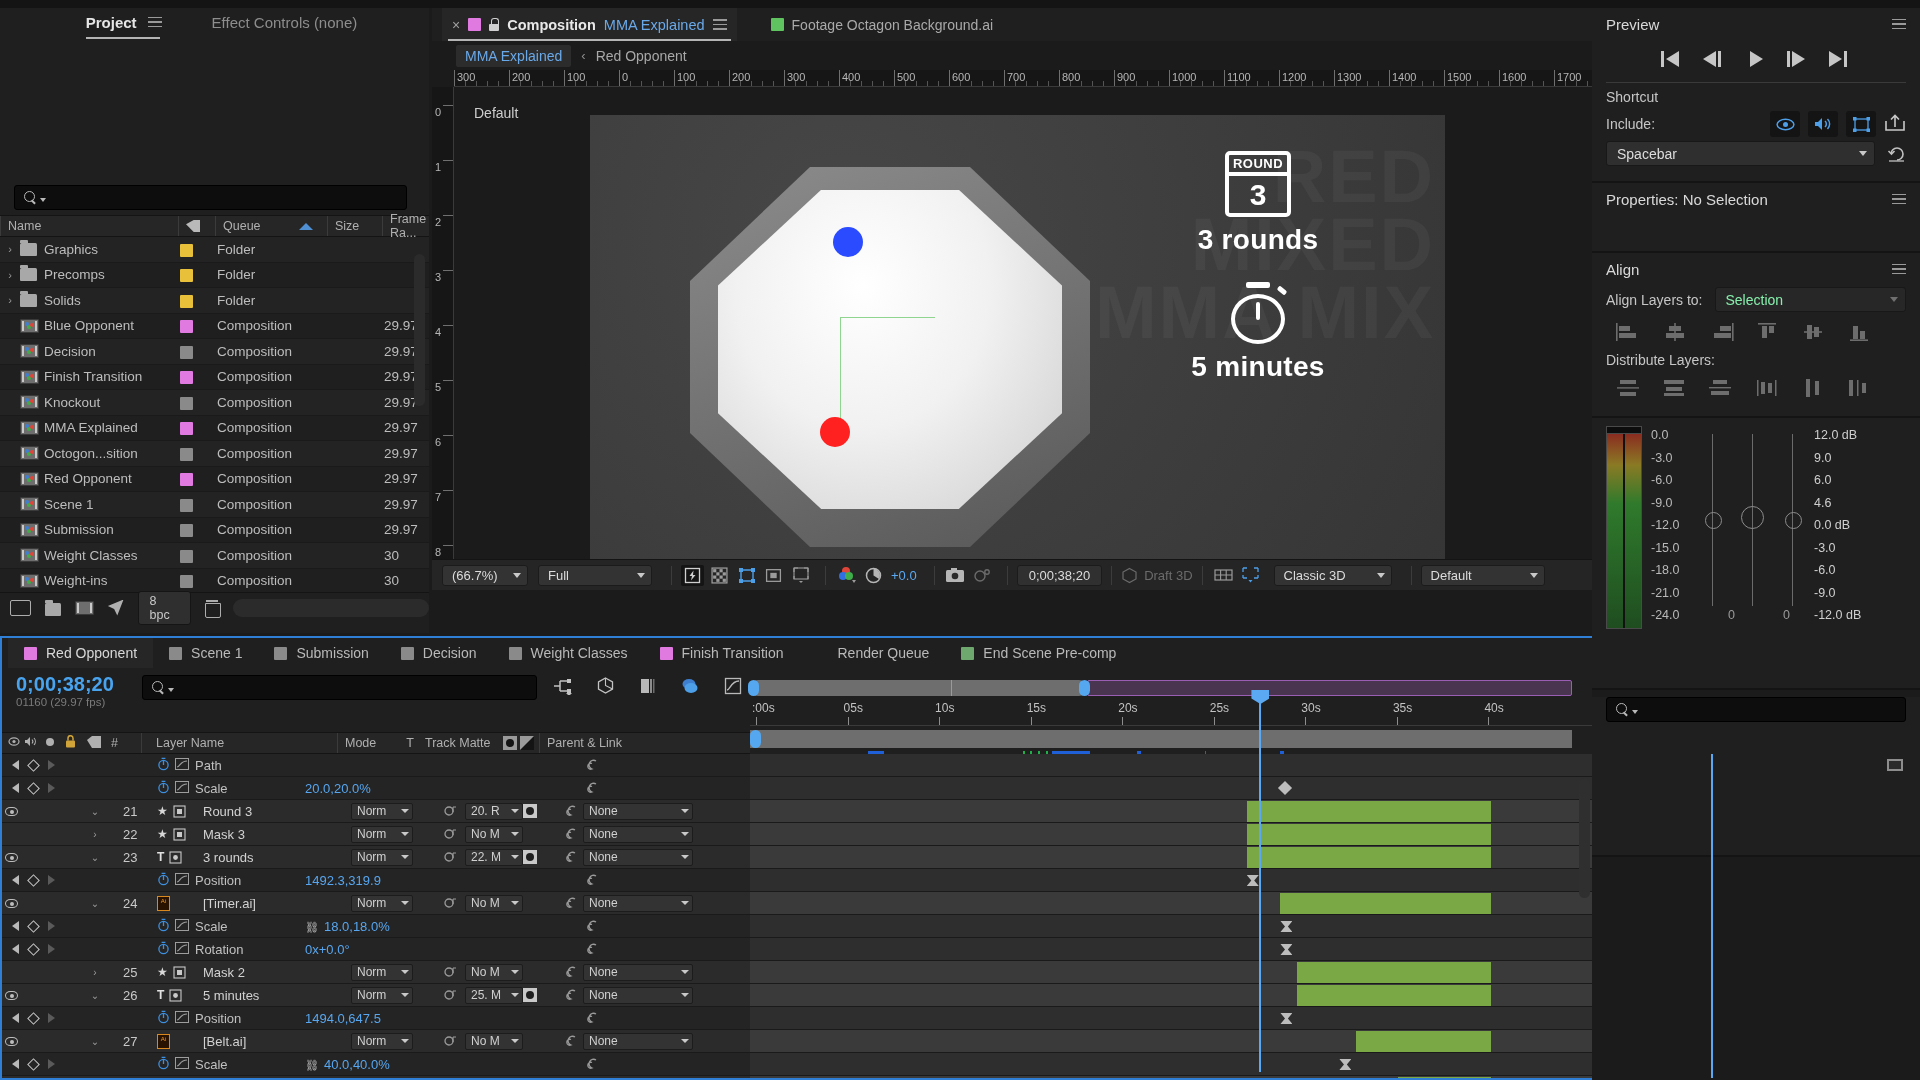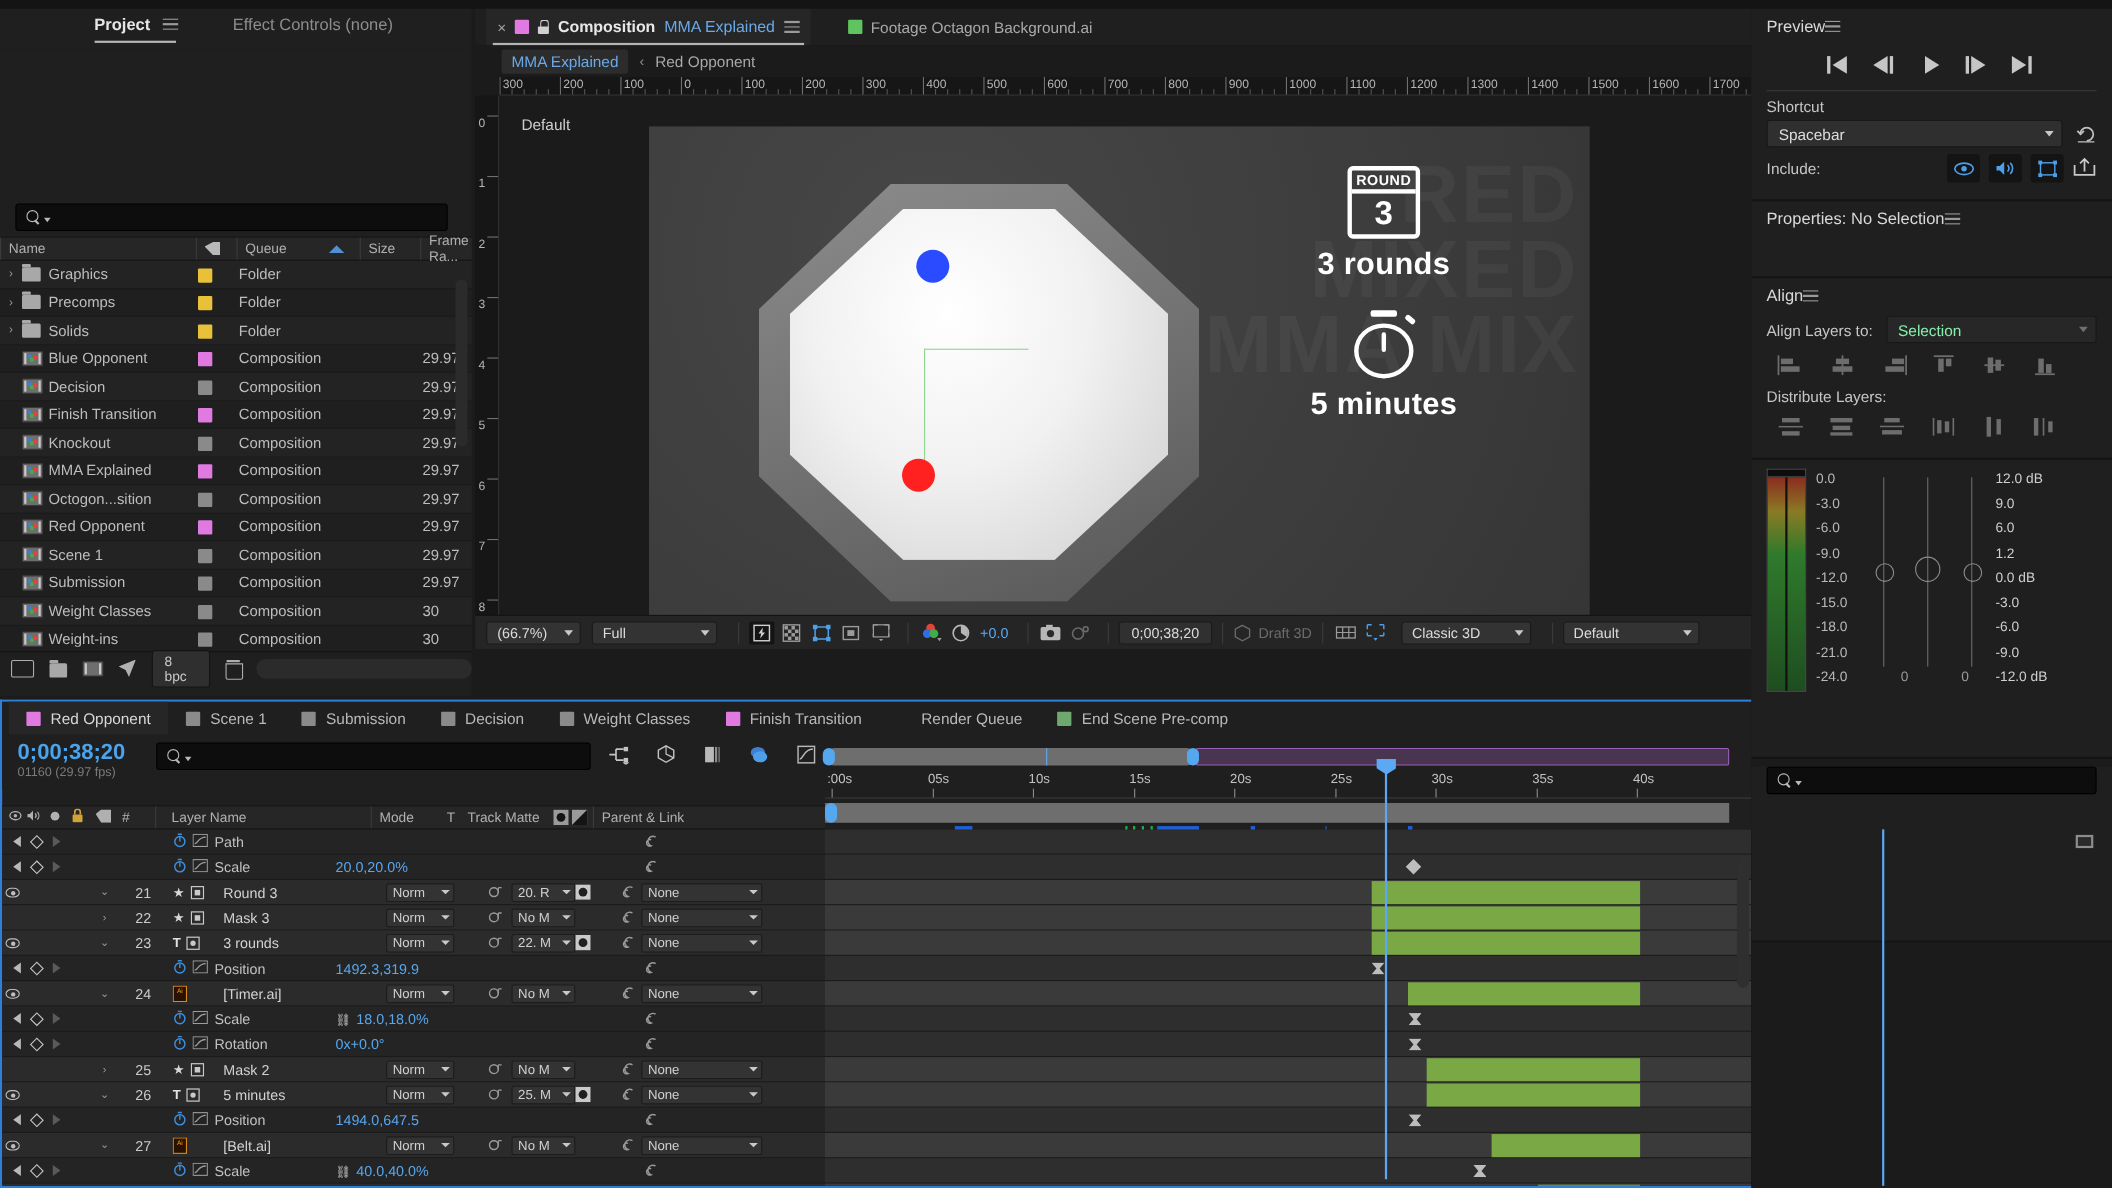--- a/index.html
+++ b/index.html
@@ -123,21 +123,21 @@
   .caret{ width:0;height:0;border-left:4px solid transparent;border-right:4px solid transparent;border-top:5px solid #c9c9c9; margin-left:8px;}
   .tb-div{ width:1px; height:19px; background:#3c3c3c; margin:0 9px;}
   .tb-btn{ width:23px;height:21px; border-radius:2px; margin-right:4px; display:flex; align-items:center; justify-content:center;}
   .tb-btn.on{ background:#141414; }
   .tc-field{ background:#303030; border:1px solid #1b1b1b; border-radius:3px; padding:2px 11px; color:#dcdcdc; font-size:13px;}
   .draft3d{ color:#6b6b6b; display:flex; align-items:center; gap:6px;}
 
   
   #right-col{ position:absolute; right:0; top:8px; width:328px; height:1072px; background:#1b1b1b;}
   .rp{ background:#1f1f1f; border-bottom:2px solid #141414;}
-  .rp-head{ height:32px; display:flex; align-items:center; justify-content:flex-start; padding:0 14px;}
+  .rp-head{ height:32px; display:flex; align-items:center; justify-content:space-between; padding:0 14px;}
   .rp-head .t{ font-size:15px; color:#d9d9d9;}
   .transport{ height:38px; display:flex; align-items:center; justify-content:center; gap:20px;}
   .tp{ width:22px;height:15px; position:relative;}
   .tri-r{ width:0;height:0;border-top:8px solid transparent;border-bottom:8px solid transparent;border-left:13px solid #c6c6c6;}
   .tri-l{ width:0;height:0;border-top:8px solid transparent;border-bottom:8px solid transparent;border-right:13px solid #c6c6c6;}
   .bar-v{ width:3px;height:16px;background:#c6c6c6;}
   .rp-line{ height:1px; background:#3a3a3a; margin:4px 14px 0;}
   .rp-row{ display:flex; align-items:center; padding:7px 14px 0; gap:12px; font-size:14px; color:#c6c6c6;}
   .sel{ flex:1; height:25px; background:#2f2f2f; border:1px solid #181818; border-radius:3px; display:flex; align-items:center; justify-content:space-between; padding:0 7px 0 10px; color:#ddd; font-size:14px;}
   .sel.dim{ color:#86efac; background:#272727;}
@@ -859,60 +859,60 @@
           </span>
         <span class="tp" style="display:flex;align-items:center;gap:2px">
             <span class="tri-r"></span>
             <span class="bar-v"></span>
           </span>
       </div>
       <div class="rp-line"></div>
       <div class="rp-row" style="display:block;padding-top:6px">
         <span>Shortcut</span>
       </div>
+      <div class="rp-row" style="padding-top:6px;gap:8px">
+        <span style="flex:1">Include:</span>
+        <span class="inc-btn">
+          <svg width="19" height="13" viewBox="0 0 19 13">
+              <ellipse cx="9.5" cy="6.5" rx="8.4" ry="5.2" fill="none" stroke="#4d9fe8" stroke-width="1.5"></ellipse>
+              <circle cx="9.5" cy="6.5" r="2.5" fill="#4d9fe8"></circle>
+            </svg>
+        </span>
+        <span class="inc-btn">
+          <svg width="21" height="16" viewBox="0 0 21 16">
+              <path d="M2 6 H5 L9 2 V14 L5 10 H2 Z" fill="#4d9fe8"></path>
+              <path d="M12 5 A4 4 0 0 1 12 11 M14.5 3 A7 7 0 0 1 14.5 13" fill="none" stroke="#4d9fe8" stroke-width="1.5"></path>
+            </svg>
+        </span>
+        <span class="inc-btn">
+          <svg width="19" height="17" viewBox="0 0 19 17">
+              <rect x="3" y="3" width="13" height="11" fill="none" stroke="#4d9fe8" stroke-width="1.3"></rect>
+              <rect x="1" y="1" width="3.5" height="3.5" fill="#4d9fe8"></rect>
+              <rect x="14.5" y="1" width="3.5" height="3.5" fill="#4d9fe8"></rect>
+              <rect x="1" y="12.5" width="3.5" height="3.5" fill="#4d9fe8"></rect>
+              <rect x="14.5" y="12.5" width="3.5" height="3.5" fill="#4d9fe8"></rect>
+            </svg>
+        </span>
+        <span style="width:22px;height:20px;">
+          <svg width="22" height="18" viewBox="0 0 22 18">
+              <path d="M2 7 V16 H20 V7" fill="none" stroke="#c9c9c9" stroke-width="1.6"></path>
+              <path d="M11 13 V2 M7 5.5 L11 1.5 L15 5.5" fill="none" stroke="#c9c9c9" stroke-width="1.6"></path>
+            </svg>
+        </span>
+      </div>
       <div class="rp-row" style="padding-top:4px">
         <span class="sel">
           <span>Spacebar</span>
             <span class="caret"></span>
         </span>
         <span class="undo-ic">
           <svg width="19" height="16" viewBox="0 0 19 16">
               <path d="M4 8 A6 6 0 1 1 10 14" fill="none" stroke="#c0c0c0" stroke-width="1.6"></path>
               <path d="M1.5 5 L4.5 8 L7.5 5" fill="none" stroke="#c0c0c0" stroke-width="1.6"></path>
               <path d="M2 15 H17" stroke="#c0c0c0" stroke-width="1.3"></path>
-            </svg>
-        </span>
-      </div>
-      <div class="rp-row" style="padding-top:6px;gap:8px">
-        <span style="flex:1">Include:</span>
-        <span class="inc-btn">
-          <svg width="19" height="13" viewBox="0 0 19 13">
-              <ellipse cx="9.5" cy="6.5" rx="8.4" ry="5.2" fill="none" stroke="#4d9fe8" stroke-width="1.5"></ellipse>
-              <circle cx="9.5" cy="6.5" r="2.5" fill="#4d9fe8"></circle>
-            </svg>
-        </span>
-        <span class="inc-btn">
-          <svg width="21" height="16" viewBox="0 0 21 16">
-              <path d="M2 6 H5 L9 2 V14 L5 10 H2 Z" fill="#4d9fe8"></path>
-              <path d="M12 5 A4 4 0 0 1 12 11 M14.5 3 A7 7 0 0 1 14.5 13" fill="none" stroke="#4d9fe8" stroke-width="1.5"></path>
-            </svg>
-        </span>
-        <span class="inc-btn">
-          <svg width="19" height="17" viewBox="0 0 19 17">
-              <rect x="3" y="3" width="13" height="11" fill="none" stroke="#4d9fe8" stroke-width="1.3"></rect>
-              <rect x="1" y="1" width="3.5" height="3.5" fill="#4d9fe8"></rect>
-              <rect x="14.5" y="1" width="3.5" height="3.5" fill="#4d9fe8"></rect>
-              <rect x="1" y="12.5" width="3.5" height="3.5" fill="#4d9fe8"></rect>
-              <rect x="14.5" y="12.5" width="3.5" height="3.5" fill="#4d9fe8"></rect>
-            </svg>
-        </span>
-        <span style="width:22px;height:20px;">
-          <svg width="22" height="18" viewBox="0 0 22 18">
-              <path d="M2 7 V16 H20 V7" fill="none" stroke="#c9c9c9" stroke-width="1.6"></path>
-              <path d="M11 13 V2 M7 5.5 L11 1.5 L15 5.5" fill="none" stroke="#c9c9c9" stroke-width="1.6"></path>
             </svg>
         </span>
       </div>
     </div>
 
     <div class="rp" style="height:70px">
       <div class="rp-head">
         <span class="t">Properties: No Selection</span>
         <span class="hamb">
             <i></i>
@@ -1057,21 +1057,21 @@
           <div class="knob2" style="left:81px;top:86px;width:17px;height:17px;"></div>
           <div class="zeros">
             <span>0</span>
             <span>0</span>
           </div>
         </div>
         <div class="db-col" id="audio-db">
             <div>12.0 dB</div>
             <div>9.0</div>
             <div>6.0</div>
-            <div>1.2</div>
+            <div>4.6</div>
             <div>0.0 dB</div>
             <div>-3.0</div>
             <div>-6.0</div>
             <div>-9.0</div>
             <div>-12.0 dB</div>
           </div>
       </div>
     </div>
 
     <div class="rp" style="height:160px; position:relative;">

